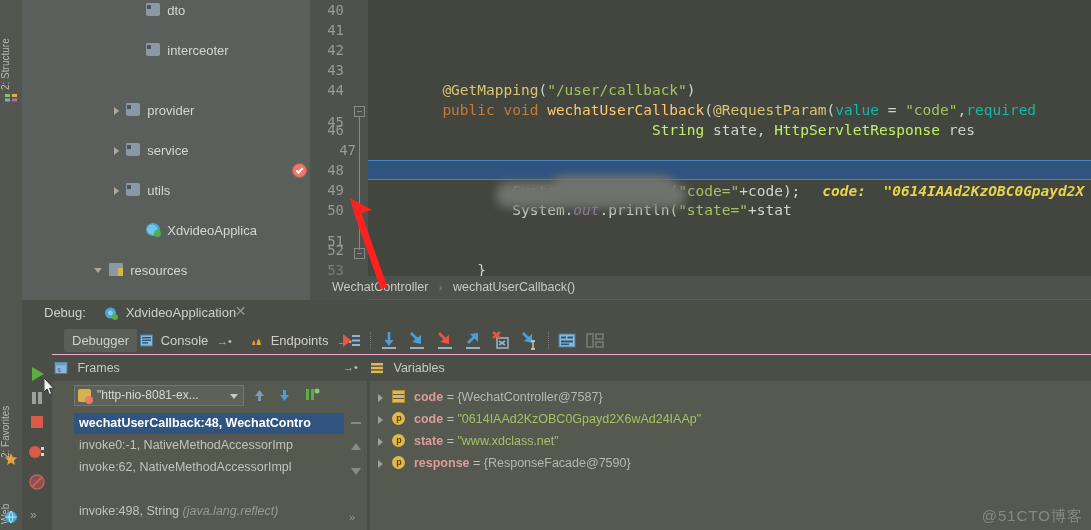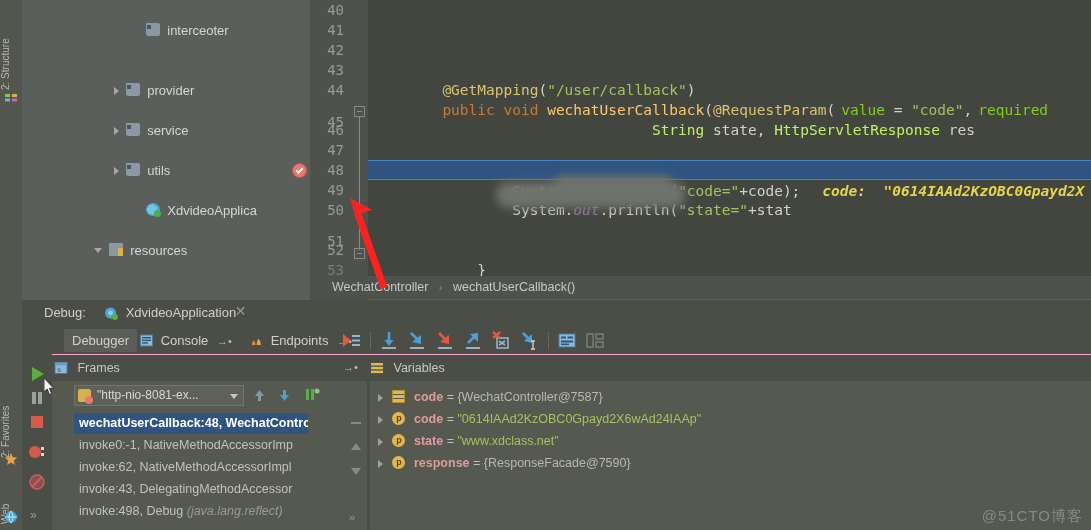--- a/index.html
+++ b/index.html
@@ -183,21 +183,21 @@
     border-top: 1px solid #4a83c4;
     border-bottom: 1px solid #4a83c4;
     box-sizing: border-box;
   }
   .kw      { color: #cc7832; }
   .anno    { color: #d9c471; }
   .str     { color: #a5c261; }
   .meth    { color: #ffc66d; }
   .field   { color: #9876aa; font-style: italic; }
   .plain   { color: #d2d2c8; }
-  .param   { color: #84cc16; margin-left: 6px; }
+  .param   { color: #14b8a6; }
   .type    { color: #bef264; }
   .inline-val {
     color: #e8d44d;
     font-style: italic;
     font-weight: bold;
   }
   .blurpatch {
     position: absolute;
     background: #6f736c;
     filter: blur(5px);
@@ -332,21 +332,21 @@
   }
   .sel-caret {
     position: absolute; right: 5px; top: 8px;
     width: 0; height: 0;
     border-left: 4px solid transparent;
     border-right: 4px solid transparent;
     border-top: 5px solid #c8c8c0;
   }
   .frame-row {
     position: absolute; left: 22px;
-    width: 234px; height: 21px; line-height: 21px;
+    width: 270px; height: 21px; line-height: 21px;
     color: #c2c2ba;
     font-size: 12.5px;
     white-space: nowrap;
     overflow: hidden;
     padding-left: 5px;
     box-sizing: border-box;
   }
   .frame-row.selected {
     background: #2f5480;
     color: #ffffff;
@@ -456,20 +456,25 @@
     <svg class="vtab-icon" style="top:92px;" viewBox="0 0 14 14">
       <rect x="1" y="2" width="5" height="3" fill="#8bc34a"></rect>
       <rect x="1" y="6.5" width="5" height="3" fill="#7fa8d8"></rect>
       <rect x="8" y="2" width="5" height="3" fill="#d8b050"></rect>
       <rect x="8" y="6.5" width="5" height="3" fill="#b06fa8"></rect>
     </svg>
   </div>
 
   <div class="project-tree">
 
+    <div class="tree-row" style="top:0px;padding-left:112px;">
+      <span class="arrow hidden"></span>
+      <span class="ico ico-folder"></span>
+      <span class="tree-label">dto</span>
+    </div>
 
     <div class="tree-row" style="top:20px;padding-left:112px;">
       <span class="arrow hidden"></span>
       <span class="ico ico-folder"></span>
       <span class="tree-label">interceoter</span>
     </div>
 
 
     <div class="tree-row" style="top:60px;padding-left:92px;">
       <span class="arrow"></span>
@@ -504,21 +509,21 @@
   </div>
 
   <div class="gutter">
     <div class="gutter-num" style="top:0px;">40</div>
     <div class="gutter-num" style="top:20px;">41</div>
     <div class="gutter-num" style="top:40px;">42</div>
     <div class="gutter-num" style="top:60px;">43</div>
     <div class="gutter-num" style="top:80px;">44</div>
     <div class="gutter-num" style="top:100px;margin-top:12px;">45</div>
     <div class="gutter-num" style="top:120px;">46</div>
-    <div class="gutter-num" style="top:140px;">47</div>
+    <div class="gutter-num" style="top:140px;margin-left:12px;">47</div>
     <div class="gutter-num" style="top:160px;">48</div>
     <div class="gutter-num" style="top:180px;">49</div>
     <div class="gutter-num" style="top:200px;">50</div>
     <div class="gutter-num" style="top:220px;margin-top:11px;">51</div>
     <div class="gutter-num" style="top:240px;">52</div>
     <div class="gutter-num" style="top:260px;color:#7c7c74;">53</div>
 
     <div class="fold-mark" style="top:106px;"></div>
     <div class="fold-line" style="top:117px;height:133px;"></div>
     <div class="fold-mark" style="top:248px;"></div>
@@ -740,25 +745,22 @@
 
       <div class="frame-row selected" style="top:32px;">
         <span>wechatUserCallback:48, WechatContro</span>
       </div>
       <div class="frame-row" style="top:54px;">
         <span>invoke0:-1, NativeMethodAccessorImp</span>
       </div>
       <div class="frame-row" style="top:76px;">
         <span>invoke:62, NativeMethodAccessorImpl</span>
       </div>
-      <div class="frame-row" style="top:98px;">
-        <span>invoke:43, DelegatingMethodAccessor</span>
-      </div>
       <div class="frame-row" style="top:120px;">
-        <span>invoke:498, Debug </span><span class="frame-pkg">(java.lang.reflect)</span>
+        <span>invoke:498, String </span><span class="frame-pkg">(java.lang.reflect)</span>
       </div>
 
       <div class="frames-nav">
         <svg class="nav-btn" style="top:34px;" viewBox="0 0 16 16">
           <rect x="3" y="7" width="10" height="2" fill="#868c80"></rect>
         </svg>
         <svg class="nav-btn" style="top:58px;" viewBox="0 0 16 16">
           <polygon points="8,4 13,11 3,11" fill="#868c80"></polygon>
         </svg>
         <svg class="nav-btn" style="top:82px;" viewBox="0 0 16 16">

